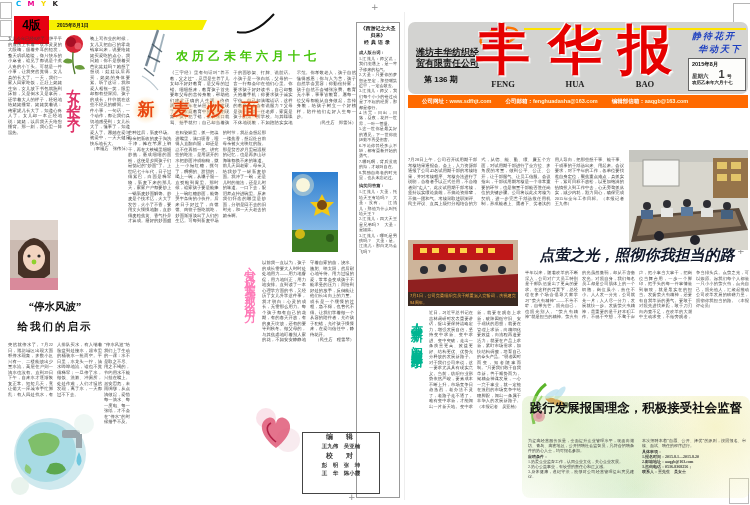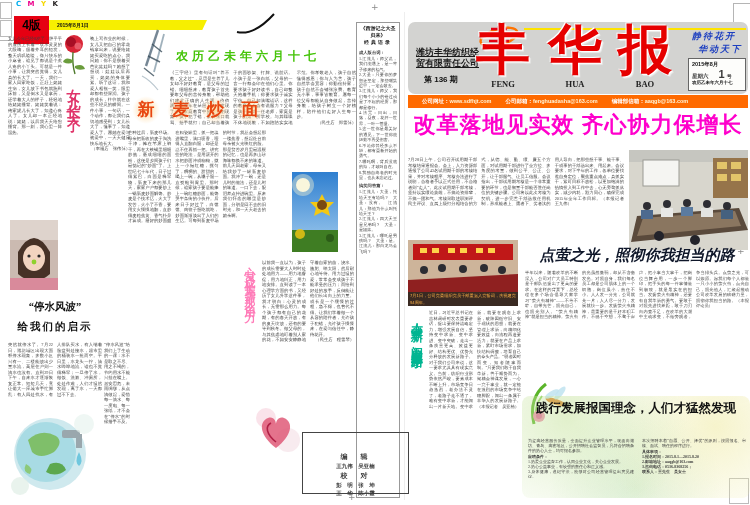--- a/index.html
+++ b/index.html
@@ -153,22 +153,22 @@
 5.这一世你是最美好的遇见，下一世你能拯救不再受伤害。
 6.不论你曾经多么不堪，都有重新开始的勇气。
 7.哪吒啊，背后没底的海，才敢叫自在。
 8.我独自终老的时光里，也从未忘记过。</div>
     <div style="font:bold 4.3px/6px 'Liberation Serif',serif;margin-top:3px;">搞笑问答篇：</div>
     <div class="body-text" style="white-space:pre-line;font-size:4.1px;line-height:5.4px;">1.江流儿：大圣，托塔天王有塔吗？　大圣：没有。　江流儿：那他为什么叫托塔天王？
 2.江流儿：四大天王是兄弟吗？　大圣：是姐妹。
 3.江流儿：哪吒是男孩吗？　大圣：是。　江流儿：那白龙马会飞吗？</div>
   </div>
 
-  <div class="abs" style="left:302px;top:432px;width:107px;height:62px;border:1px solid #444;
-       text-align:center;box-sizing:border-box;padding-top:20px;">
+  <div class="abs" style="left:302px;top:432px;width:78px;height:62px;border:1px solid #444;
+       text-align:center;box-sizing:border-box;padding-top:0;">
     <div style="font:bold 7px/9px 'Liberation Serif',serif;letter-spacing:3px;">编　辑</div>
     <div style="font:bold 5.5px/8px 'Liberation Serif',serif;">王九伟　吴亚楠</div>
     <div style="font:bold 7px/9px 'Liberation Serif',serif;letter-spacing:3px;margin-top:2px;">校　对</div>
     <div style="font:bold 5.5px/8px 'Liberation Serif',serif;">彭　明　张　坤</div>
     <div style="font:bold 5.5px/8px 'Liberation Serif',serif;">王　华　陈小霞</div>
   </div>
 
   <div class="abs" style="left:408px;top:22px;width:340px;height:72px;background:#d3d3d1;border-radius:7px;"></div>
   <div class="abs" style="left:524px;top:28px;width:222px;height:2px;background:#ffe400;"></div>
   <svg class="abs" style="left:478px;top:24px;" width="42" height="26" viewBox="0 0 42 26">
@@ -213,22 +213,20 @@
       <span>公司网址：</span><span style="color:#fff4d6">www.sdfhjt.com</span>
     </span>
     <span>
       <span>公司邮箱：</span><span style="color:#fff4d6">fenghuadasha@163.com</span>
     </span>
     <span>
       <span>编辑部信箱：</span><span style="color:#fff4d6">aaqgb@163.com</span>
     </span>
   </div>
 
-  <div class="abs" style="left:408px;top:110px;width:340px;text-align:center;
-       font:900 22px 'Liberation Sans',sans-serif;color:#ff00cc;letter-spacing:1px;">改革落地见实效  齐心协力保增长</div>
   <div class="abs body-text cols3" style="left:408px;top:157px;width:216px;height:96px;">7月28日上午，公司召开试用期干部考核结果通报会。会上，人力资源部通报了公司43名试用期干部的考核结果，并对考核程序、考核办法进行了说明，合格者予以正式任用，不合格者则“走人”。此次试用期干部考核，坚持以实绩论英雄，不搞论资排辈，不搞一团和气。考核采取述职测评、民主评议、直属上级打分相结合的方式，从德、能、勤、绩、廉五个方面，对试用期干部进行了全方位、多角度的考量，做到公平、公正、公开，让干部服气、让员工信服。会议指出，干部试用期考核是一个非常重要的环节，也是衡量干部能否胜任岗位的关键步骤。公司将以此次考核为契机，进一步完善干部选拔任用机制，形成能者上、庸者下、劣者汰的用人导向，把那些想干事、能干事、干成事的干部选出来、用起来。会议要求，对下半年的工作，各单位要找准自身定位，聚焦重点难点，真抓实干，紧盯目标不放松，以更加饱满的热情投入到工作中去，心无旁骛抓落实，减少内耗，勠力同心，确保完成2015年全年工作目标。（本报记者　王九伟）</div>
   <svg class="abs" style="left:629px;top:150px;" width="119" height="100" viewBox="0 0 119 100">
     <rect width="119" height="100" fill="#d8d6cd"></rect>
     <rect width="119" height="12" fill="#c6c6c0"></rect>
     <rect x="14" y="10" width="36" height="26" fill="#f5f5f2" stroke="#9a9a94" stroke-width="1"></rect>
     <rect x="84" y="8" width="35" height="40" fill="#96744a"></rect>
     <rect x="88" y="12" width="10" height="7" fill="#e2c46a"></rect>
     <rect x="102" y="12" width="10" height="7" fill="#e2c46a"></rect>
     <rect x="88" y="24" width="10" height="7" fill="#e2c46a"></rect>
     <rect x="102" y="24" width="10" height="7" fill="#e2c46a"></rect>
@@ -284,21 +282,21 @@
 
   <div class="abs vert" style="left:408px;top:314px;height:188px;font:bold 12px 'Liberation Serif',serif;
        color:#00b592;letter-spacing:2px;">变中求新，闯出发展新路子</div>
   <div class="abs body-text cols2" style="left:429px;top:310px;width:92px;height:190px;font-size:4.2px;">近日，习近平总书记在吉林调研时发表重要讲话，提出要保持战略定力，增强发展自信，坚持变中求新、变中求进、变中突破，走出一条质量更高、效益更好、结构更优、优势充分释放的发展新路子。对于我们公司来说，这一要求尤其具有现实意义。当前，纺织行业形势依然严峻，要素成本不断上升，市场竞争日趋激烈，老办法不灵了，老路子走不通了，唯有变中求新，才能闯出一片新天地。变中求新，就要在观念上求新，破除因循守旧、安于现状的思想；就要在管理上求新，向精细化要效益，向流程再造要活力；就要在产品上求新，紧盯市场需求，加快结构调整，培育自己的拳头产品。“明者因时而变，知者随事而制。”只要我们敢于自我革新，善于顺势而为，聚精会神谋发展，一心一意干事业，就一定能在激烈的市场竞争中站稳脚跟，闯出一条属于丰华人的发展新路子。（本报记者　吴亚楠）</div>
 
   <div class="abs" style="left:522px;top:396px;width:228px;height:102px;border-radius:8px;
        background:radial-gradient(circle at 20% 20%,rgba(200,228,160,.55),rgba(200,228,160,0) 60%),
                   radial-gradient(circle at 85% 30%,rgba(240,236,170,.6),rgba(240,236,170,0) 55%),
                   radial-gradient(circle at 50% 90%,rgba(190,224,180,.5),rgba(190,224,180,0) 60%);"></div>
   <div class="abs" style="left:526px;top:400px;width:220px;text-align:center;
-       font:900 12.5px 'Liberation Sans',sans-serif;color:#101010;">践行发展报国理念，人们才猛然发现</div>
+       font:900 12.5px 'Liberation Sans',sans-serif;color:#101010;">践行发展报国理念，积极接受社会监督</div>
   <div class="abs body-text" style="left:528px;top:438px;width:106px;height:40px;font-size:4px;line-height:5px;">
     <span>为提高经营服务质量，全面提升企业管理水平，现面向潍坊、青岛、高密地区，公开招聘社会监督员，凡符合招聘条件的热心人士，均可报名参加。</span>
     <span style="display:block;font-weight:bold;margin-top:1px;">应聘条件：</span>
     <span style="display:block;white-space:pre-line;">1.热爱企业监督工作，认同企业文化，关心企业发展。
 2.热心公益事业，有较强的责任心和正义感。
 3.身体健康，遵纪守法，能够对公司经营管理提出意见建议。</span>
   </div>
   <div class="abs body-text" style="left:642px;top:438px;width:104px;height:40px;font-size:4px;line-height:5px;">
     <span>本次招聘本着“自愿、公开、择优”的原则，按照报名、审核、面试、聘任的程序进行。</span>
     <span style="display:block;font-weight:bold;margin-top:1px;">具体事项：</span>

